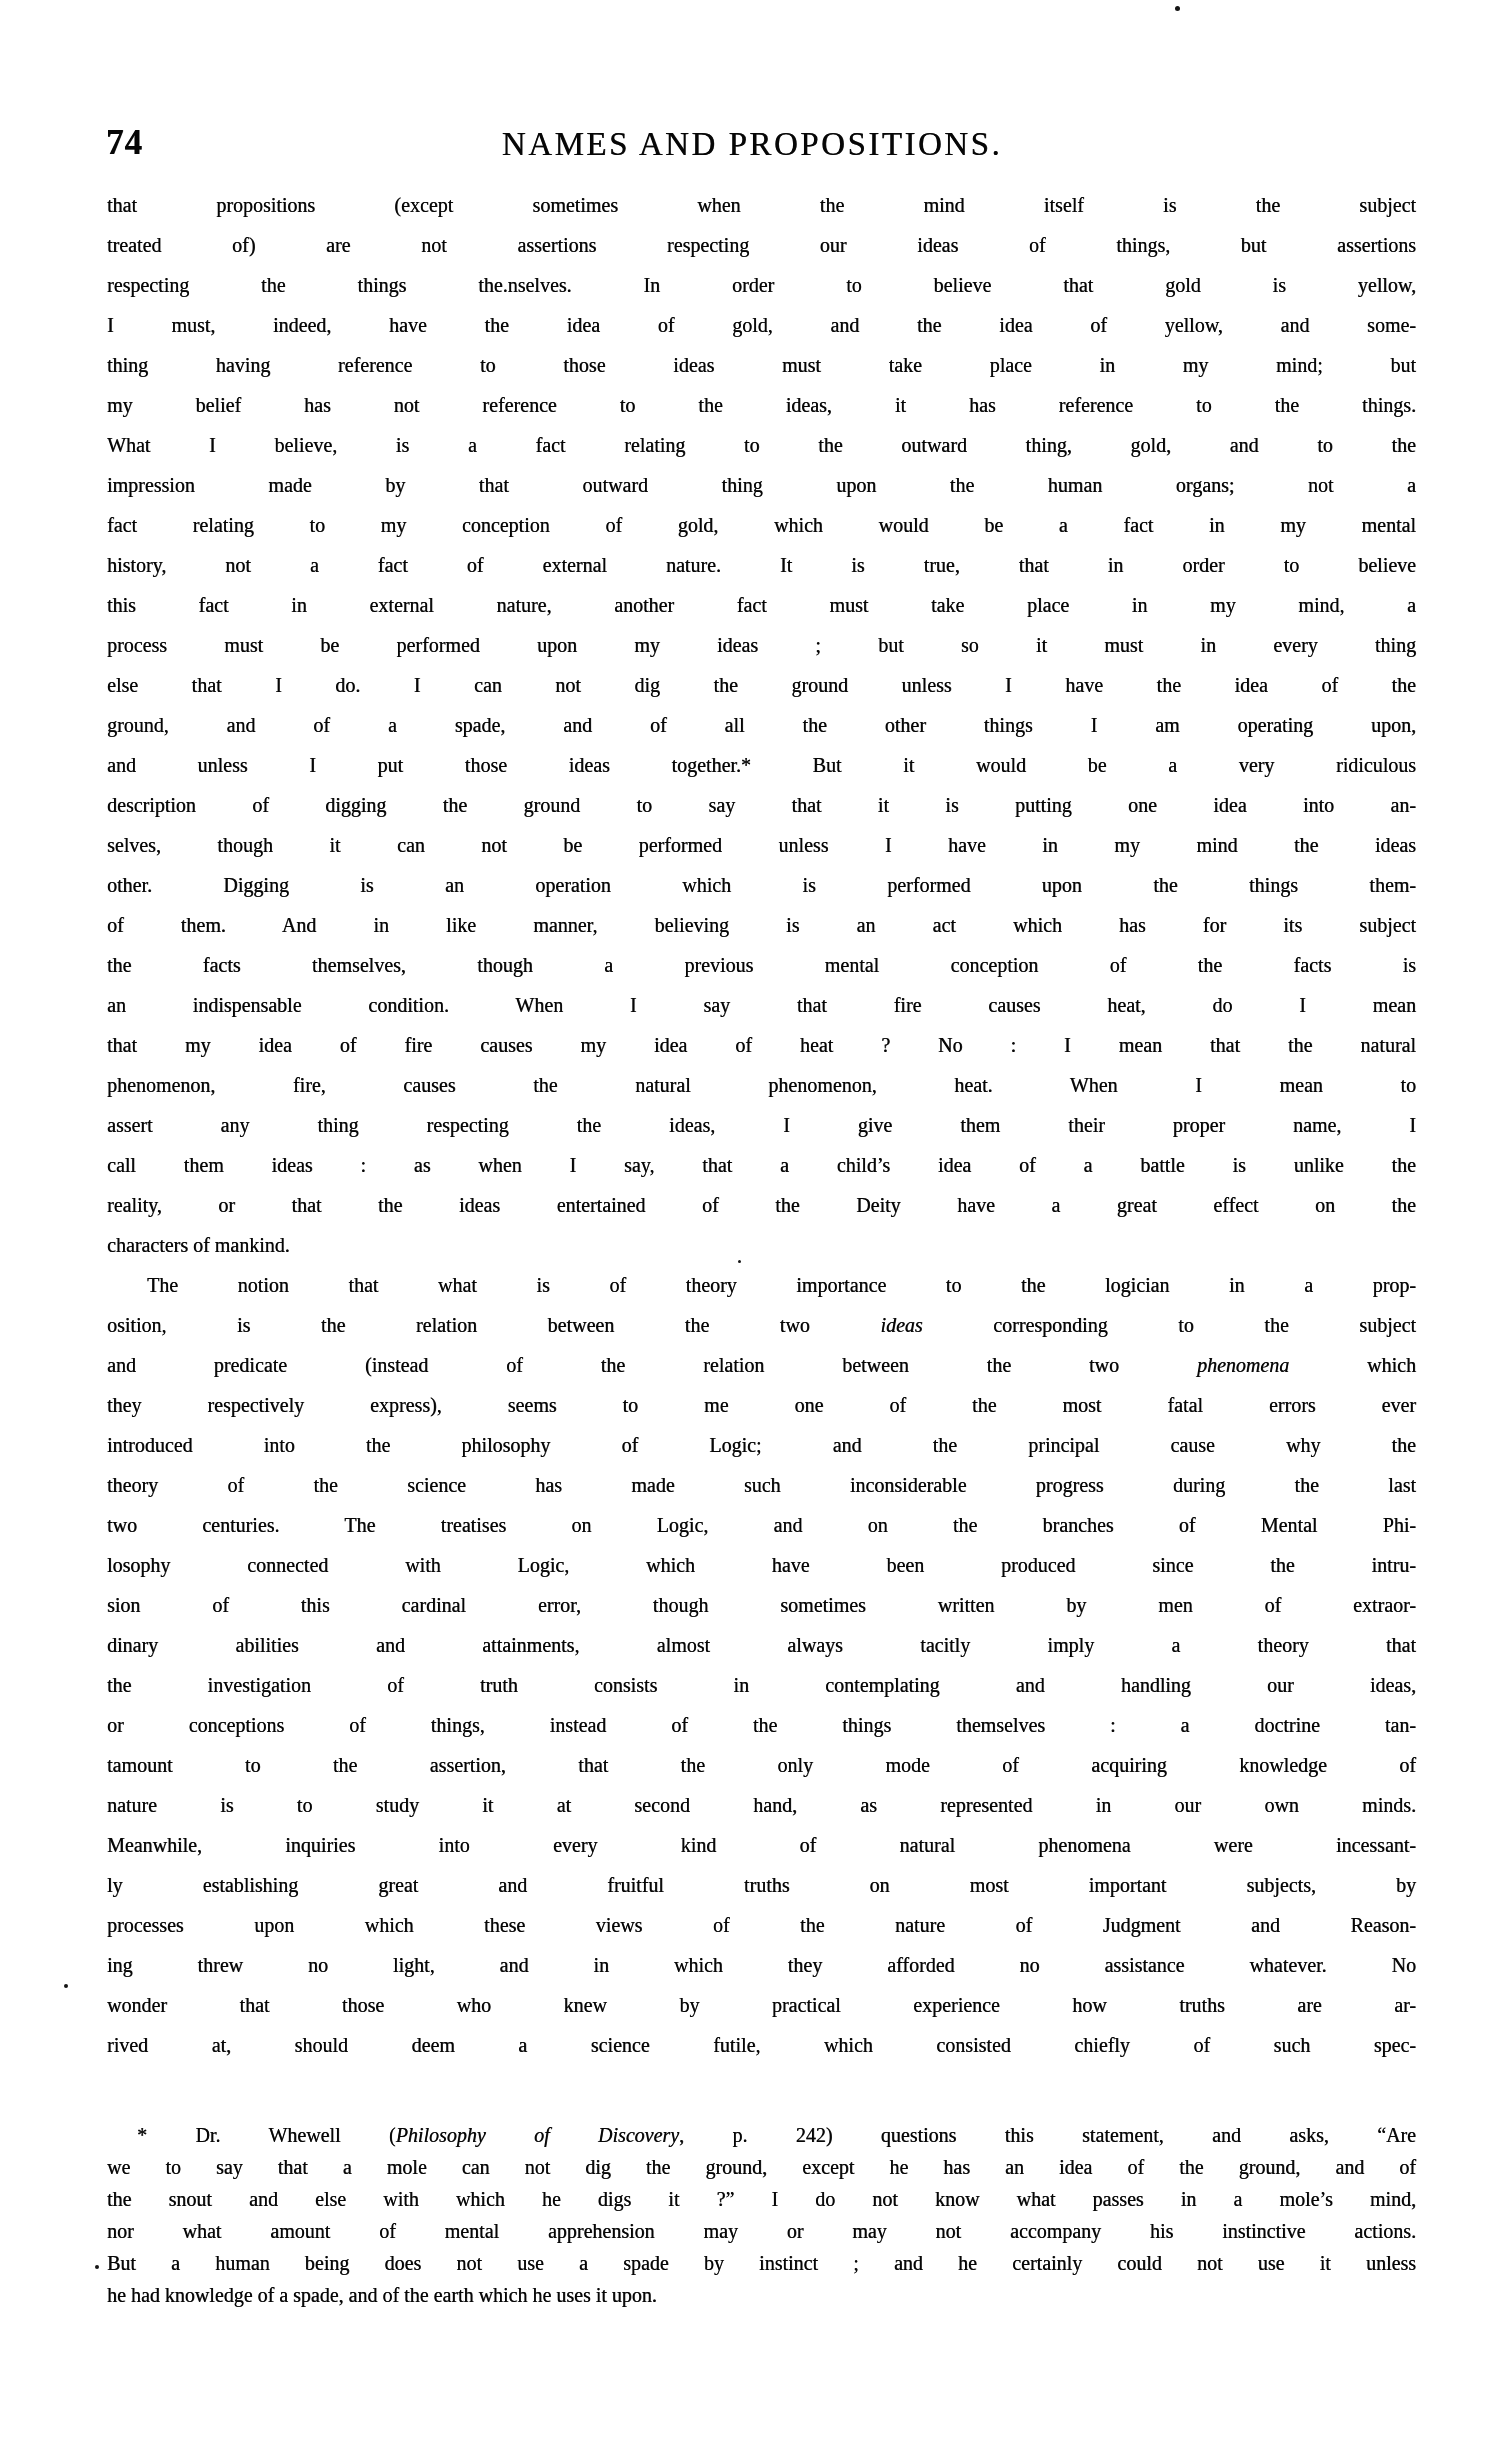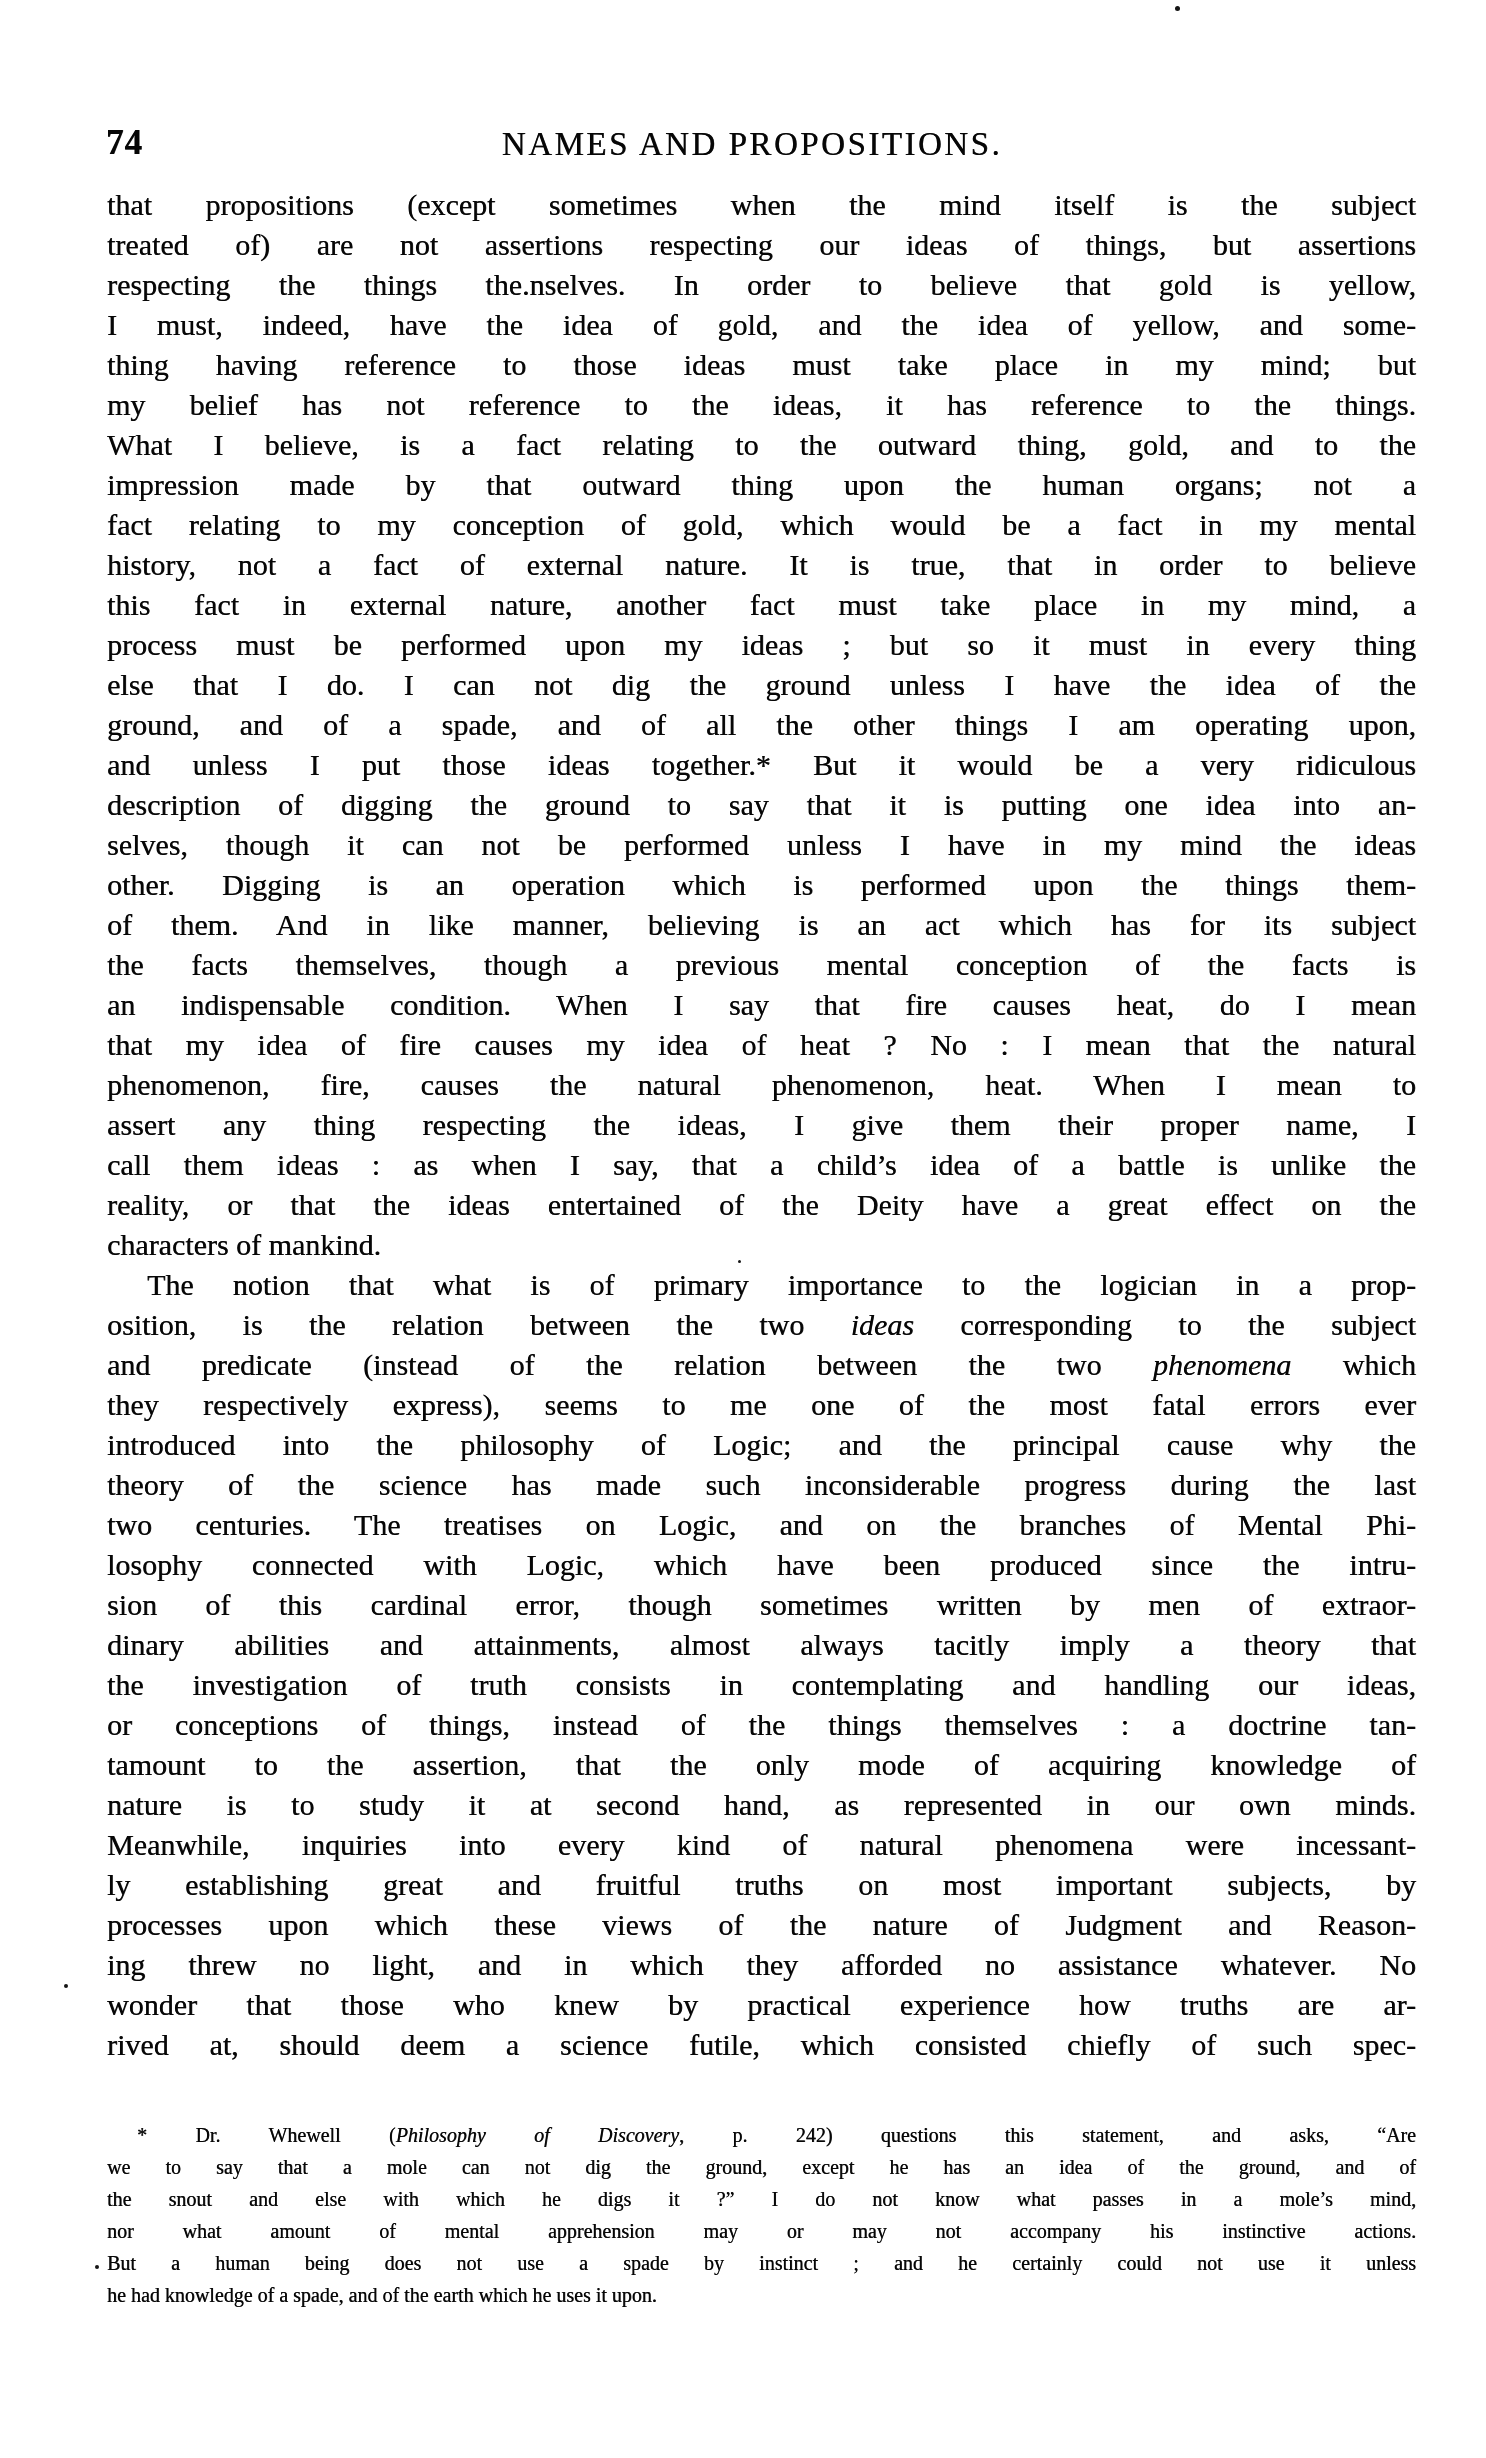--- a/index.html
+++ b/index.html
@@ -29,21 +29,21 @@
     text-align: center;
     font-size: 33px;
     font-weight: normal;
     letter-spacing: 2.5px;
   }
   .body-text {
     position: absolute;
     left: 107px;
     width: 1309px;
     top: 185px;
-    font-size: 30px;
+    font-size: 20px;
     line-height: 40px;
     font-weight: 400;
   }
   .footnote {
     position: absolute;
     left: 107px;
     width: 1309px;
     top: 2119px;
     font-size: 20px;
     line-height: 32px;
@@ -92,21 +92,21 @@
       <div class="line"><span>other.  Digging is an operation which is performed upon the things them-</span></div>
       <div class="line"><span>of them.  And in like manner, believing is an act which has for its subject</span></div>
       <div class="line"><span>the facts themselves, though a previous mental conception of the facts is</span></div>
       <div class="line"><span>an indispensable condition.  When I say that fire causes heat, do I mean</span></div>
       <div class="line"><span>that my idea of fire causes my idea of heat ?  No : I mean that the natural</span></div>
       <div class="line"><span>phenomenon, fire, causes the natural phenomenon, heat.  When I mean to</span></div>
       <div class="line"><span>assert any thing respecting the ideas, I give them their proper name, I</span></div>
       <div class="line"><span>call them ideas : as when I say, that a child’s idea of a battle is unlike the</span></div>
       <div class="line"><span>reality, or that the ideas entertained of the Deity have a great effect on the</span></div>
       <div class="line end"><span>characters of mankind.</span></div>
-      <div class="line ind"><span>The notion that what is of primary importance to the logician in a prop-</span></div>
+      <div class="line ind"><span>The notion that what is of theory importance to the logician in a prop-</span></div>
       <div class="line"><span>osition, is the relation between the two </span><i>ideas</i><span> corresponding to the subject</span></div>
       <div class="line"><span>and predicate (instead of the relation between the two </span><i>phenomena</i><span> which</span></div>
       <div class="line"><span>they respectively express), seems to me one of the most fatal errors ever</span></div>
       <div class="line"><span>introduced into the philosophy of Logic; and the principal cause why the</span></div>
       <div class="line"><span>theory of the science has made such inconsiderable progress during the last</span></div>
       <div class="line"><span>two centuries.  The treatises on Logic, and on the branches of Mental Phi-</span></div>
       <div class="line"><span>losophy connected with Logic, which have been produced since the intru-</span></div>
       <div class="line"><span>sion of this cardinal error, though sometimes written by men of extraor-</span></div>
       <div class="line"><span>dinary abilities and attainments, almost always tacitly imply a theory that</span></div>
       <div class="line"><span>the investigation of truth consists in contemplating and handling our ideas,</span></div>

